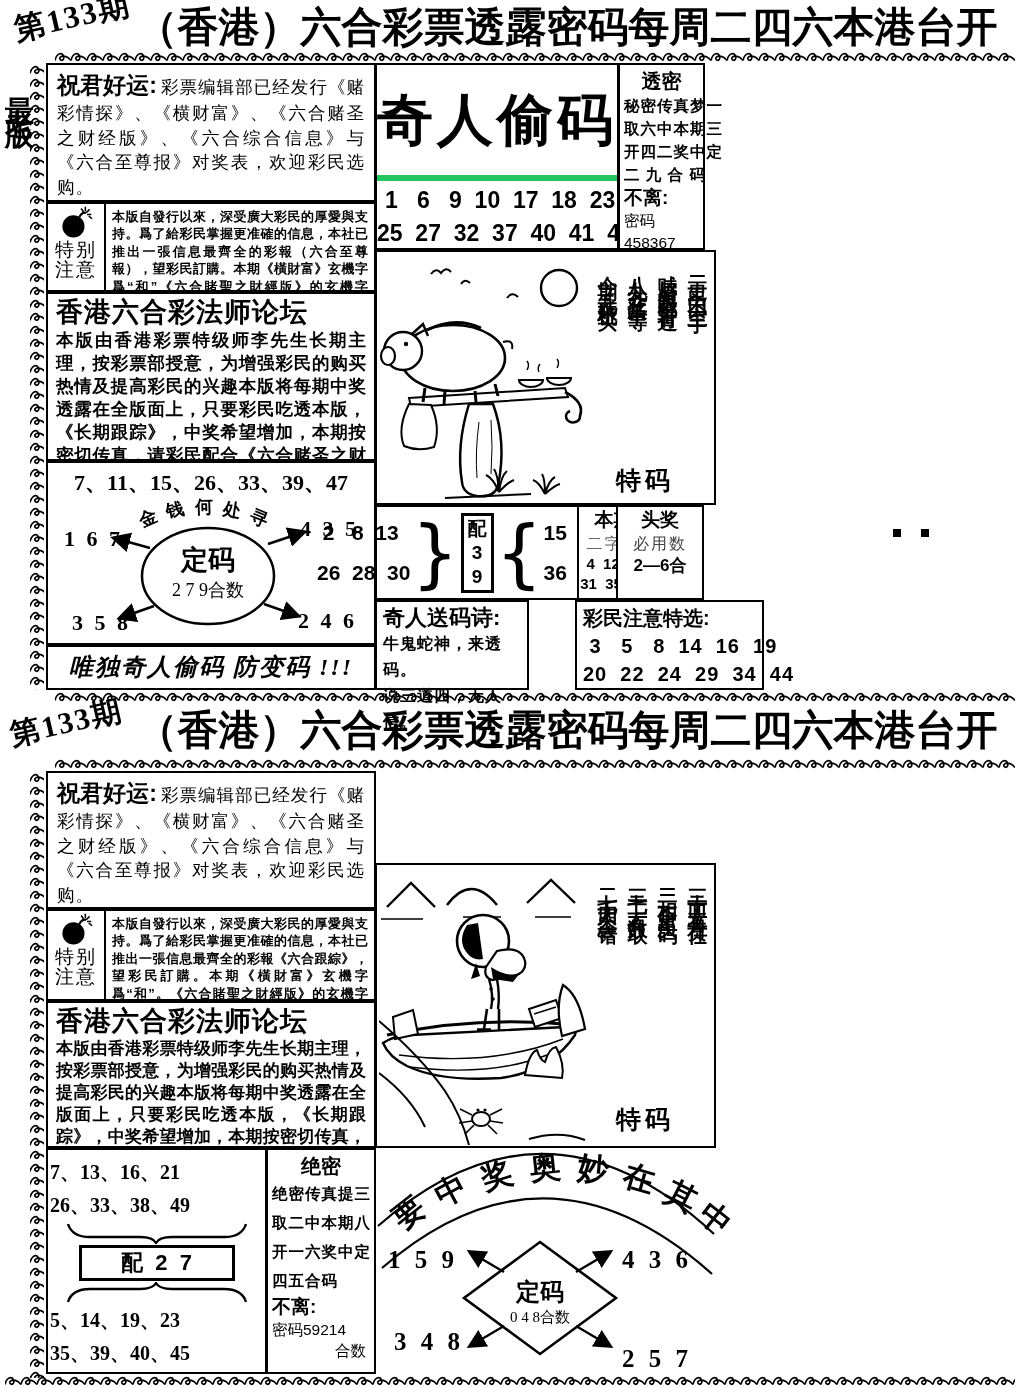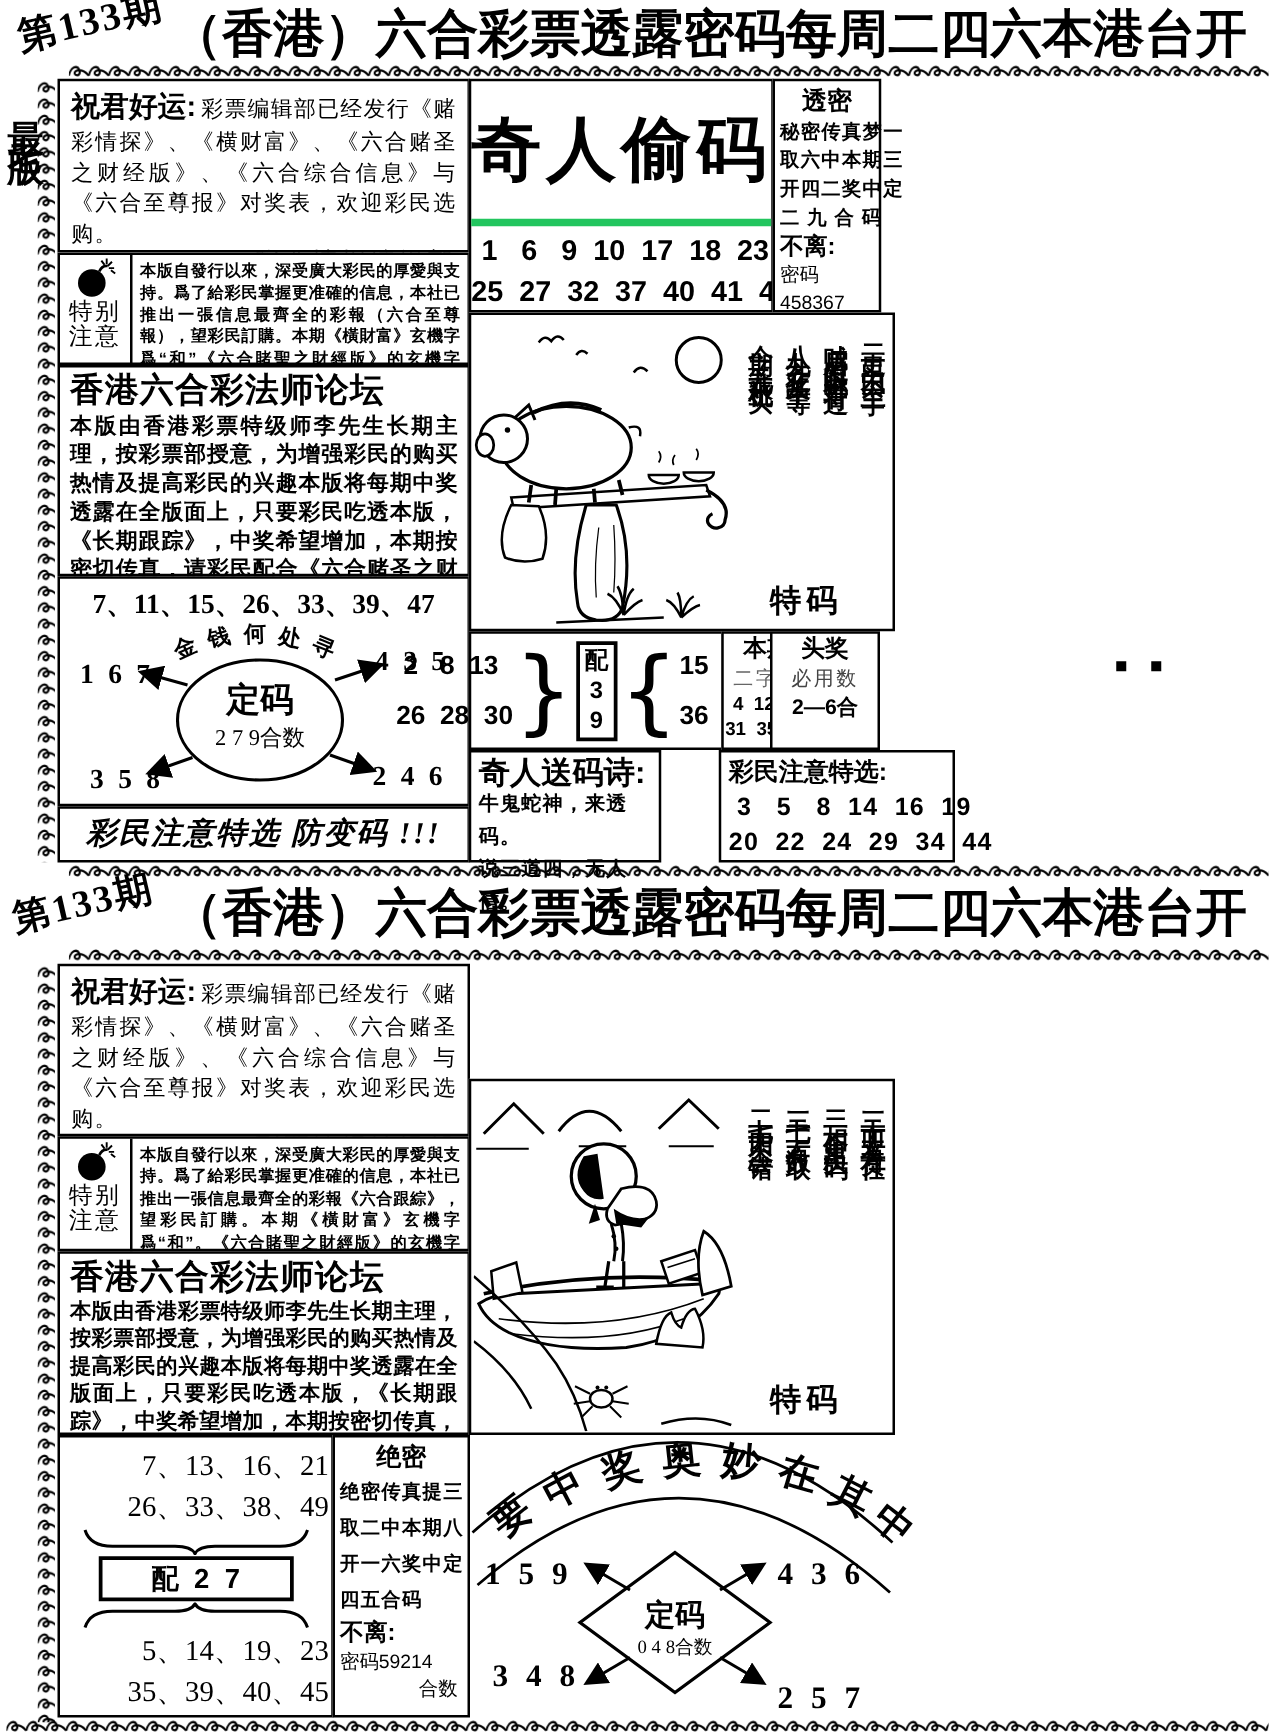--- a/index.html
+++ b/index.html
@@ -70,29 +70,29 @@
   .pair .brace{font-size:74px;line-height:80px;font-weight:400;font-family:"DejaVu Sans",sans-serif;margin:0 1px;}
   .peibox{border:3px solid #000;display:flex;flex-direction:column;align-items:center;padding:1px 4px;margin:0 1px;}
   .peibox span{font-weight:bold;font-size:19px;line-height:24px;}
 
   .small-head{font-weight:bold;font-size:19px;line-height:26px;text-align:center;}
   .small-sub{font-size:16px;line-height:21px;text-align:center;color:#666;letter-spacing:2px;}
   .small-rows{font-weight:bold;font-size:15px;line-height:20px;text-align:center;white-space:pre;}
   .tou-val{font-weight:bold;font-size:17px;line-height:24px;text-align:center;white-space:nowrap;}
 
   .song{padding:3px 6px;}
-  .song .st{font-weight:bold;font-size:25px;line-height:26px;}
+  .song .st{font-weight:bold;font-size:22px;line-height:26px;}
   .song .sl{font-weight:bold;font-size:16px;line-height:26px;letter-spacing:1px;}
   .texuan{padding:3px 6px;margin-left:48px;}
   .texuan .tt{font-weight:bold;font-size:20px;line-height:27px;}
   .texuan .tr{font-weight:bold;font-size:20px;line-height:28px;text-align:center;white-space:pre;letter-spacing:1px;}
 
   
   .numbox{padding:6px 2px;}
-  .numbox .nr{font-weight:normal;font-size:23px;line-height:33px;text-align:right;white-space:nowrap;}
+  .numbox .nr{font-weight:bold;font-size:20px;line-height:33px;text-align:left;white-space:nowrap;}
   .numbox svg{display:block;margin:0 auto;}
   .pei2{border:3px solid #000;width:150px;margin:1px auto;font-weight:bold;font-size:22px;line-height:30px;text-align:center;white-space:pre;}
 
   
   .arcbig span{position:absolute;display:inline-block;width:34px;text-align:center;font-weight:bold;font-size:31px;}
   .di-title{position:absolute;left:118px;top:126px;width:100px;text-align:center;font-weight:bold;font-size:24px;}
   .di-sub{position:absolute;left:103px;top:158px;width:130px;text-align:center;font-size:15px;}
   .dnum{position:absolute;font-weight:bold;font-size:25px;letter-spacing:4px;white-space:nowrap;}
 
   
@@ -186,21 +186,21 @@
       </div>
       <div class="ov-title fsans">定码</div>
       <div class="ov-sub">2 7 9合数</div>
       <div class="cnum" style="left:16px;top:28px;">1 6 7</div>
       <div class="cnum" style="left:252px;top:18px;">4 3 5</div>
       <div class="cnum" style="left:24px;top:112px;">3 5 8</div>
       <div class="cnum" style="left:250px;top:110px;">2 4 6</div>
     </div>
   </div>
 
-  <div class="box slogan fserif" style="left:46px;top:645px;width:330px;height:45px;">彩民注意特选  防变码 !!!</div>
+  <div class="box slogan fserif" style="left:46px;top:645px;width:330px;height:45px;">唯独奇人偷码  防变码 !!!</div>
 
   <div class="box" style="left:375px;top:63px;width:244px;height:187px;">
     <div class="qtitle fserif">奇人偷码</div>
     <div class="qrows">
       <div> 1   6   9  10  17  18  23</div>
       <div>25  27  32  37  40  41  49</div>
     </div>
   </div>
 
   <div class="box mcol" style="left:618px;top:63px;width:87px;height:187px;">

